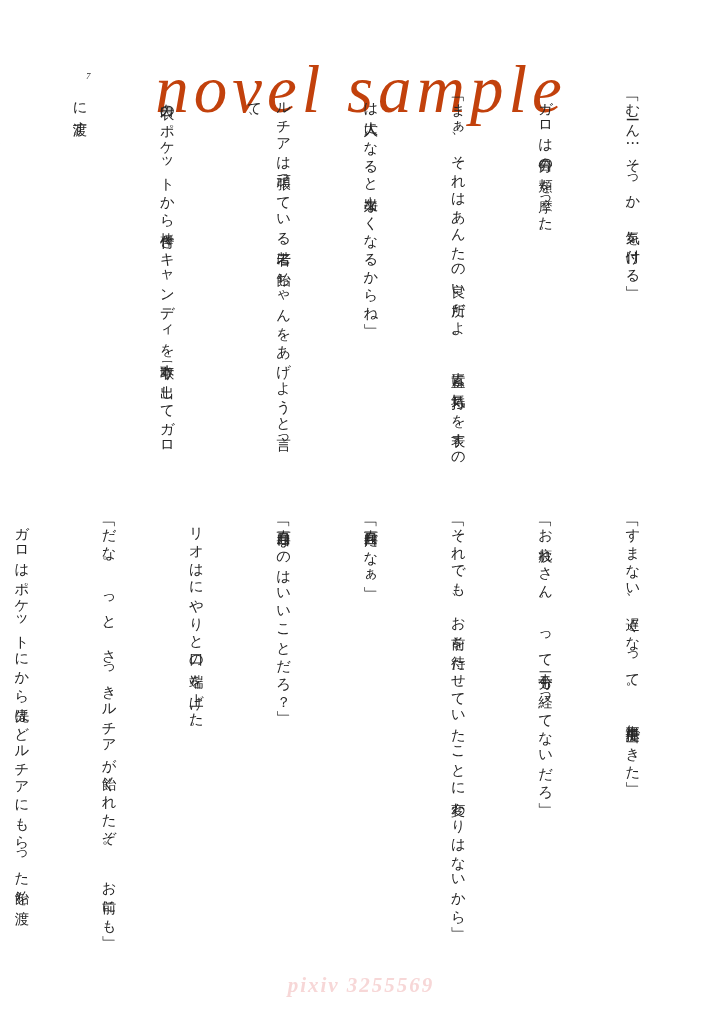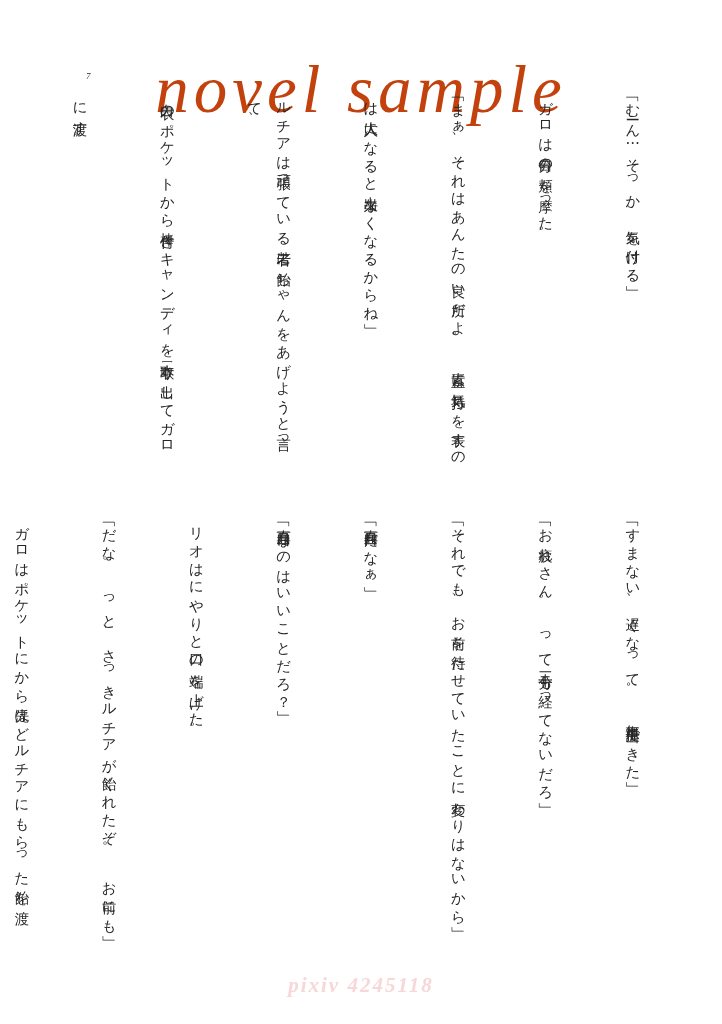--- a/index.html
+++ b/index.html
@@ -154,15 +154,15 @@
     
     
     
     
     
     
     
     
   </div>
 
-  <div class="footer-id">pixiv 4245118</div>
+  <div class="footer-id">pixiv 3255569</div>
 
 </div>
 
 </body></html>

